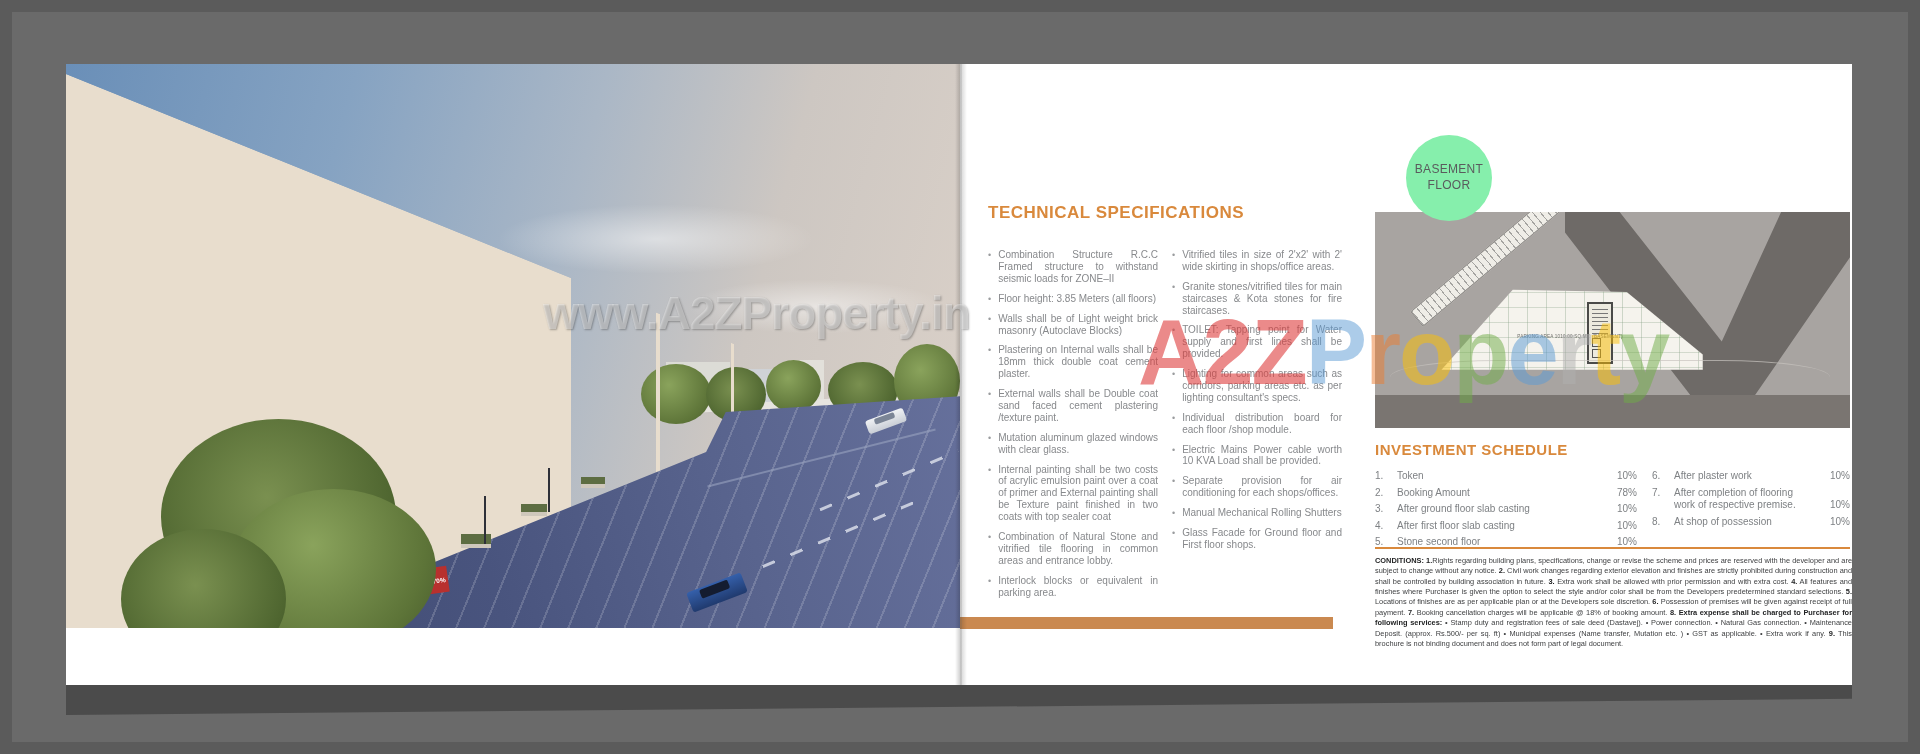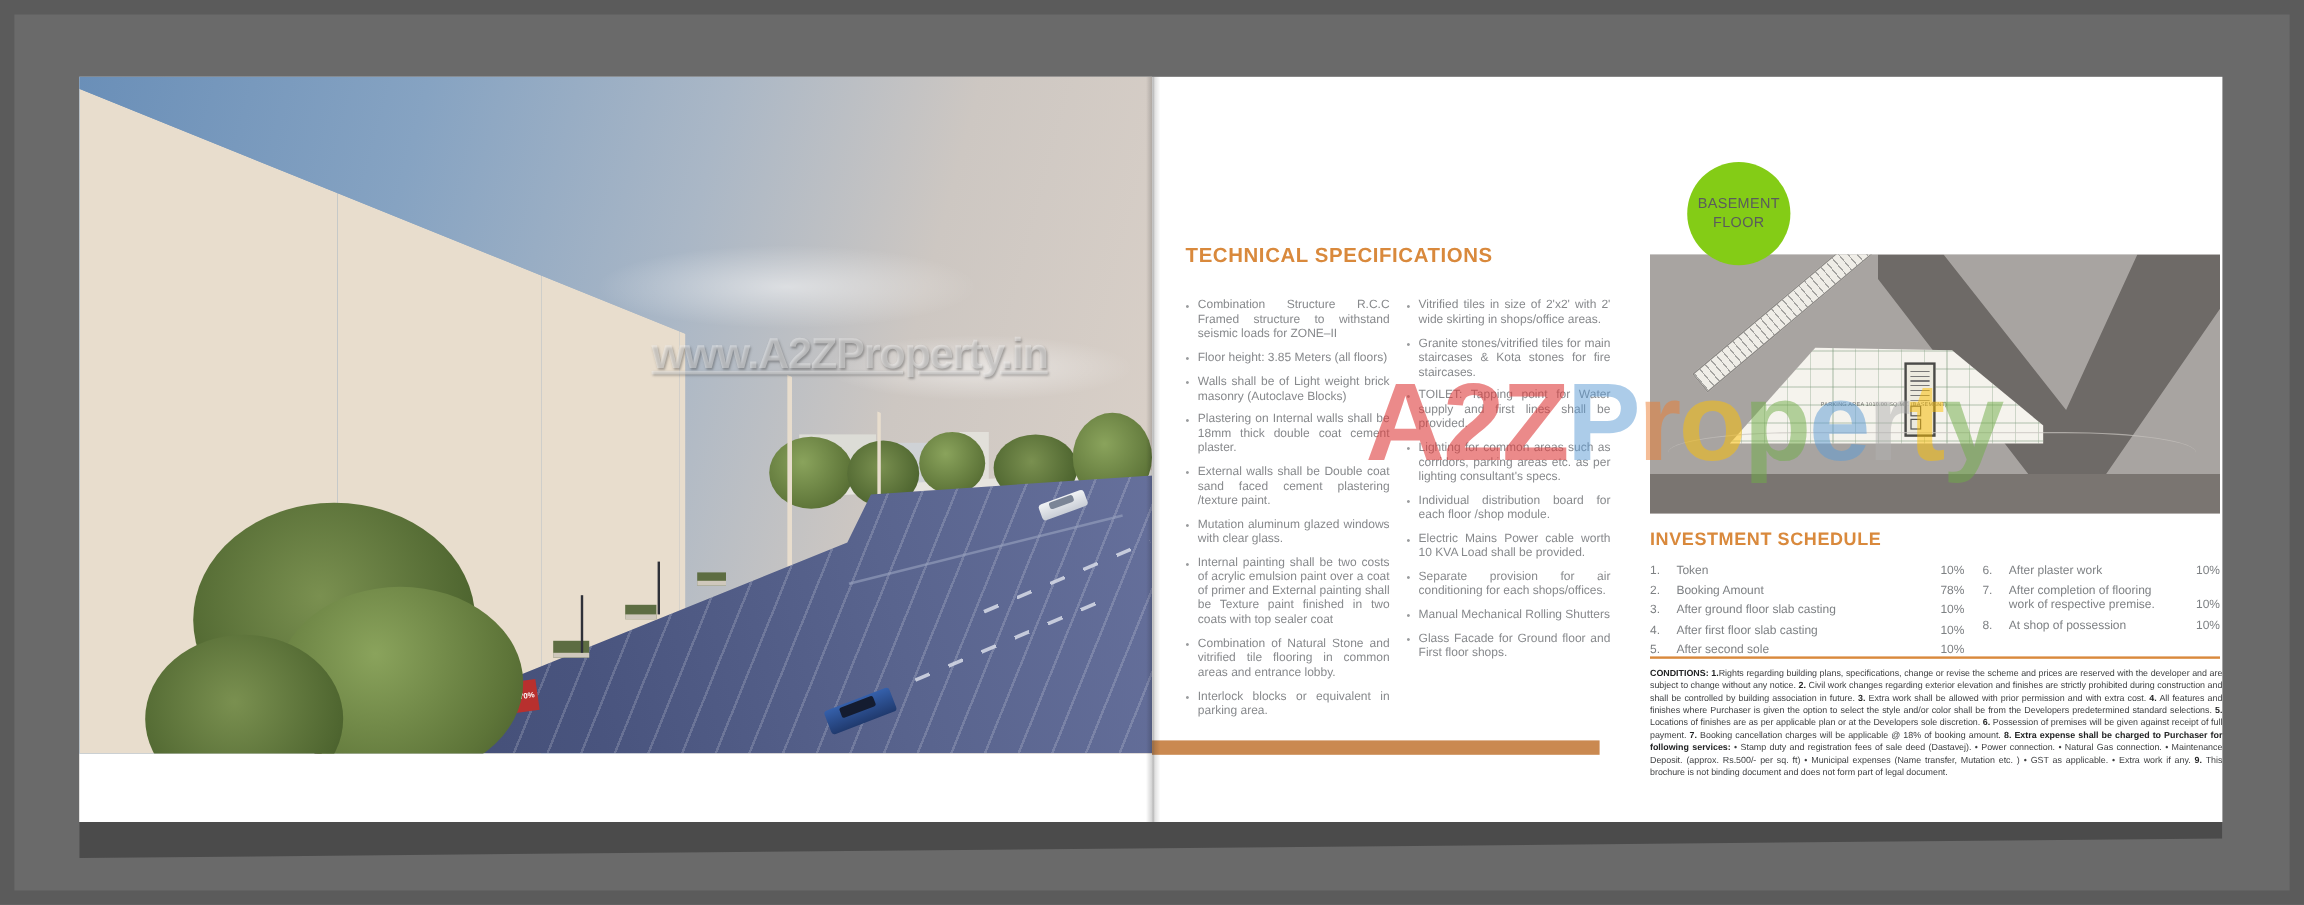--- a/index.html
+++ b/index.html
@@ -39,22 +39,22 @@
   .fascia{height:5%;background:#2d2e32;}
   .wood1{height:30%;background:repeating-linear-gradient(90deg,rgba(20,8,2,0.42) 0 2px,rgba(235,175,115,0.22) 2px 4px),#7c4c28;}
   .pilaster{position:absolute;left:0;top:0;width:7px;height:100%;background:#e8ddcd;z-index:2;}
   .planterbox{background:#5d6d42;border-bottom:4px solid #cfc8bc;z-index:9;}
   .lamp{background:#2e3038;z-index:9;}
   .saletag{background:#b8302e;color:#fff;display:flex;align-items:center;justify-content:center;z-index:10;font-weight:bold;}
   .car{z-index:11;border-radius:3px;}
   .car .win{position:absolute;left:22%;top:10%;width:52%;height:42%;border-radius:2px;}
 
   
-  .wm-left{left:543px;top:274px;z-index:40;font-size:36px;font-weight:bold;letter-spacing:-1px;
-    color:rgba(242,242,242,0.42);text-shadow:1px 1px 2px rgba(55,55,55,0.38);white-space:nowrap;text-decoration:underline;}
+  .wm-left{left:543px;top:286px;z-index:40;font-size:46px;font-weight:bold;letter-spacing:-1px;
+    color:rgba(242,242,242,0.42);text-shadow:1px 1px 2px rgba(55,55,55,0.38);white-space:nowrap;}
   .wm-right{left:1138px;top:300px;z-index:40;font-size:92px;font-weight:bold;letter-spacing:-2px;white-space:nowrap;}
   .wm-right .brand{opacity:0.6;}
   .wm-right .lt{opacity:0.5;}
 
   
   .specs-title{left:988px;top:203px;font-size:17px;font-weight:bold;letter-spacing:.5px;color:#d9893c;z-index:10;}
   .spec-col{width:170px;z-index:10;}
   .spec-item{display:flex;gap:7px;margin-bottom:8px;}
   .spec-item .dot{color:#9a9c9e;font-size:9px;line-height:12px;}
   .spec-item .txt{font-size:10px;line-height:1.19;color:#87898c;text-align:justify;flex:1;}
@@ -265,21 +265,21 @@
         <span class="dot">•</span>
         <span class="txt">Manual Mechanical Rolling Shutters</span>
       </div>
       <div class="spec-item">
         <span class="dot">•</span>
         <span class="txt">Glass Facade for Ground floor and First floor shops.</span>
       </div>
     </div>
   <div class="abs orange-bar"></div>
 
-  <div class="abs badge" style="background:#84cc16;">
+  <div class="abs badge" style="background:#86efac;">
     <span>BASEMENT</span>
     <span>FLOOR</span>
   </div>
 
   <div class="abs plan">
     <div class="abs plan-v"></div>
     <div class="abs ramp"></div>
     <div class="abs footprint"></div>
     <div class="abs core">
       <div class="stairs"></div>
@@ -308,21 +308,21 @@
         <span class="lbl">After ground floor slab casting</span>
         <span class="pct">10%</span>
       </div>
       <div class="srow">
         <span class="num">4.</span>
         <span class="lbl">After first floor slab casting</span>
         <span class="pct">10%</span>
       </div>
       <div class="srow">
         <span class="num">5.</span>
-        <span class="lbl">After second sole</span>
+        <span class="lbl">Stone second floor</span>
         <span class="pct">10%</span>
       </div>
     </div>
   <div class="abs sched-col" style="left:1652px;width:198px;">
       <div class="srow">
         <span class="num">6.</span>
         <span class="lbl">After plaster work</span>
         <span class="pct">10%</span>
       </div>
       <div class="srow">

